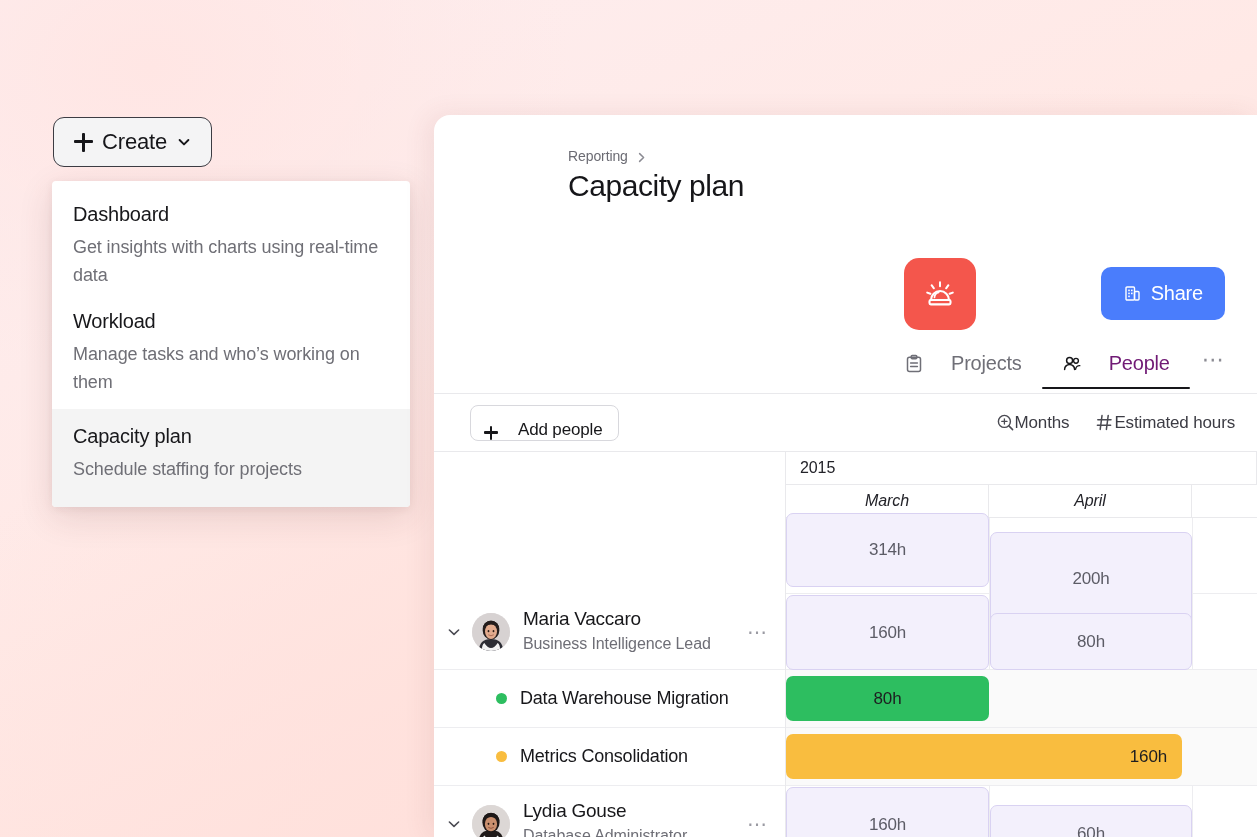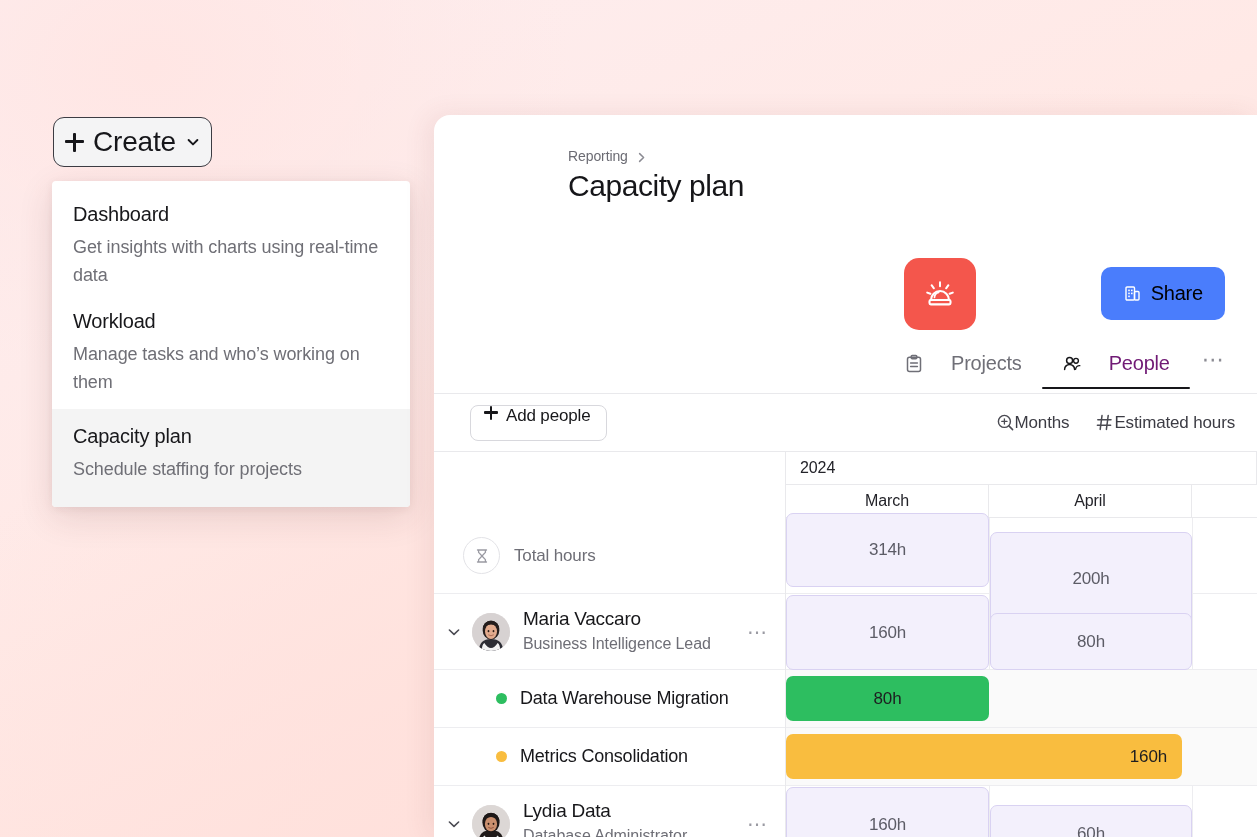--- a/index.html
+++ b/index.html
@@ -43,21 +43,21 @@
   .create-btn .plus::before,
   .create-btn .plus::after {
     content: "";
     position: absolute;
     background: #16161a;
     border-radius: 1px;
   }
   .create-btn .plus::before { left: 0; top: 7.5px; width: 19px; height: 3.4px; }
   .create-btn .plus::after  { top: 0; left: 7.8px; width: 3.4px; height: 19px; }
   .create-btn .label {
-    font-size: 28px;
+    font-size: 22px;
     color: #16161a;
     letter-spacing: -0.2px;
   }
   .chev-down {
     width: 14px; height: 14px;
     flex: none;
     margin-left: 1px;
   }
 
   
@@ -127,21 +127,21 @@
   }
 
   .share-btn {
     position: absolute;
     right: 32px; top: 152px;
     height: 53px;
     padding: 0 22px;
     background: #4a7dfc;
     border-radius: 10px;
     display: flex; align-items: center; gap: 9px;
-    color: #000000;
+    color: #ffffff;
     font-size: 20px;
     letter-spacing: -0.2px;
     cursor: pointer;
   }
 
   
   .tabs {
     position: absolute;
     left: 470px; top: 232px;
     display: flex; align-items: flex-end; gap: 0;
@@ -186,21 +186,21 @@
     left: 0; right: 0; top: 279px;
     height: 57px;
     display: flex; align-items: center;
   }
   .add-people {
     margin-left: 36px;
     height: 36px;
     padding: 0 15px 0 13px;
     border: 1px solid #d8d8dd;
     border-radius: 8px;
-    display: flex; align-items: flex-start; gap: 8px;
+    display: flex; align-items: flex-end; gap: 20px;
     font-size: 17px; color: #17171a;
     letter-spacing: -0.15px;
     background: #fff;
     cursor: pointer;
   }
   .tb-plus { width: 14px; height: 14px; position: relative; flex: none; }
   .tb-plus::before, .tb-plus::after {
     content: ""; position: absolute; background: #17171a; border-radius: 1px;
   }
   .tb-plus::before { left: 0; top: 5.6px; width: 14px; height: 2.5px; }
@@ -252,20 +252,21 @@
     letter-spacing: -0.1px;
   }
   .month-row { position: absolute; left: 0; top: 33px; height: 33px; right: 0; }
   .month-cell {
     position: absolute; top: 0; height: 33px;
     border-right: 1px solid #e9e9ec;
     border-bottom: 1px solid #e9e9ec;
     display: flex; align-items: center; justify-content: center;
     font-size: 16px; color: #232329;
     letter-spacing: -0.1px;
+    font-style: italic;
   }
   .col-march { left: 0;   width: 203px; }
   .col-april { left: 203px; width: 203px; }
   .col-may   { left: 406px; width: 66px; }
 
   
   .vline {
     position: absolute; top: 66px; bottom: 0;
     width: 1px; background: #ededf0;
   }
@@ -452,33 +453,20 @@
         <span>Estimated hours</span>
       </div>
     </div>
   </div>
   <div class="toolbar-rule"></div>
 
   <div class="grid">
     <div class="grid-inner">
 
       <div class="name-col">
-        <div class="row row-total" style="border-bottom:1px solid #ededf0;">
-          <div class="n-total">
-            <span class="hourglass-circle">
-              <svg width="18" height="18" viewBox="0 0 18 18">
-                <line x1="4.5" y1="3" x2="13.5" y2="3" stroke="#9a9aa2" stroke-width="1.3" stroke-linecap="round"></line>
-                <line x1="4.5" y1="15" x2="13.5" y2="15" stroke="#9a9aa2" stroke-width="1.3" stroke-linecap="round"></line>
-                <path d="M5.6 3 L5.6 5.4 L9 9 L12.4 5.4 L12.4 3" fill="none" stroke="#9a9aa2" stroke-width="1.3" stroke-linejoin="round"></path>
-                <path d="M5.6 15 L5.6 12.6 L9 9 L12.4 12.6 L12.4 15" fill="none" stroke="#9a9aa2" stroke-width="1.3" stroke-linejoin="round"></path>
-              </svg>
-            </span>
-            <span class="n-total-label">Total hours</span>
-          </div>
-        </div>
 
         <div class="row row-person1">
           <div class="n-person">
             <svg class="row-chev" viewBox="0 0 16 16">
               <path d="M3.4 6 L8 10.4 L12.6 6" fill="none" stroke="#4a4a52" stroke-width="1.6" stroke-linecap="round" stroke-linejoin="round"></path>
             </svg>
             <span class="avatar">
               <svg width="38" height="38" viewBox="0 0 38 38">
                 <rect width="38" height="38" fill="#d7d2d2"></rect>
                 <path d="M7 38 q0 -12 12 -12 q12 0 12 12 z" fill="#2c2c34"></path>
@@ -524,32 +512,32 @@
                 <ellipse cx="19" cy="17.5" rx="8.6" ry="9.8" fill="#1d1817"></ellipse>
                 <ellipse cx="19" cy="19" rx="6.1" ry="7.3" fill="#c98f6e"></ellipse>
                 <path d="M10.4 17 q0.6 -9 8.6 -9 q8 0 8.6 9 q-1.6 -4.6 -8.6 -5 q-7 0.4 -8.6 5 z" fill="#1d1817"></path>
                 <path d="M12.6 30.4 q3 5 6.4 5 q3.4 0 6.4 -5 q2.8 1.6 2.8 7.6 l-18.4 0 q0 -6 2.8 -7.6 z" fill="#eceded"></path>
                 <ellipse cx="16.5" cy="18.8" rx="0.9" ry="1.1" fill="#241710"></ellipse>
                 <ellipse cx="21.5" cy="18.8" rx="0.9" ry="1.1" fill="#241710"></ellipse>
                 <path d="M16.6 22.6 q2.4 1.8 4.8 0" fill="none" stroke="#8e4f3a" stroke-width="0.9" stroke-linecap="round"></path>
               </svg>
             </span>
             <span class="p-texts">
-              <span class="p-name" style="display:block">Lydia Data</span>
+              <span class="p-name" style="display:block">Lydia Gouse</span>
               <span class="p-role" style="display:block">Database Administrator</span>
             </span>
             <span class="row-more">⋯</span>
           </div>
         </div>
 
       </div>
 
       <div class="time-col">
 
-        <div class="year-cell">2024</div>
+        <div class="year-cell">2015</div>
 
         <div class="month-row">
           <div class="month-cell col-march">March</div>
           <div class="month-cell col-april">April</div>
           <div class="month-cell col-may"></div>
         </div>
 
         <div class="vline" style="left:203px"></div>
         <div class="vline" style="left:406px"></div>
 

